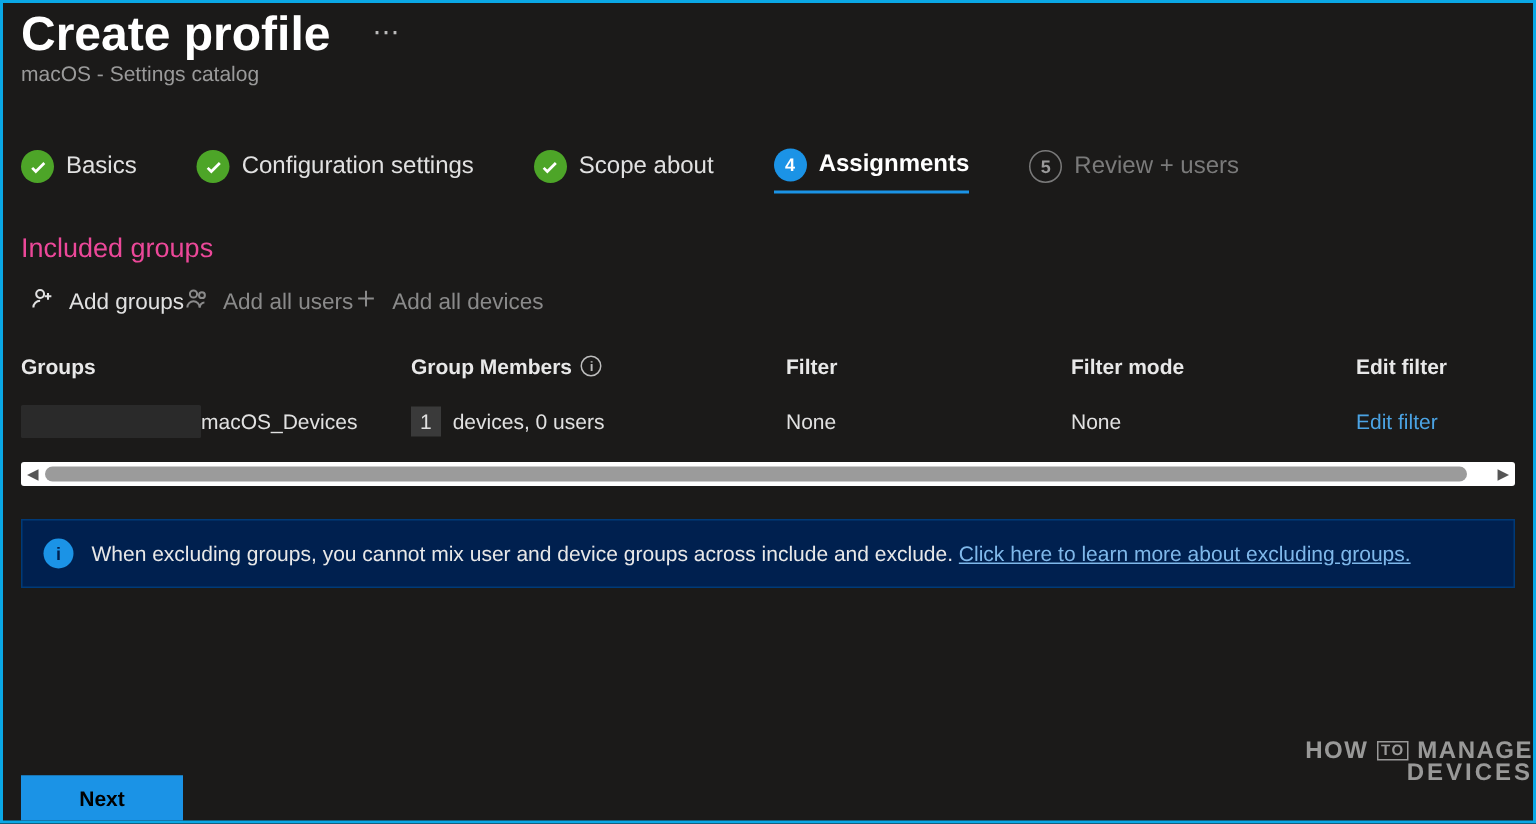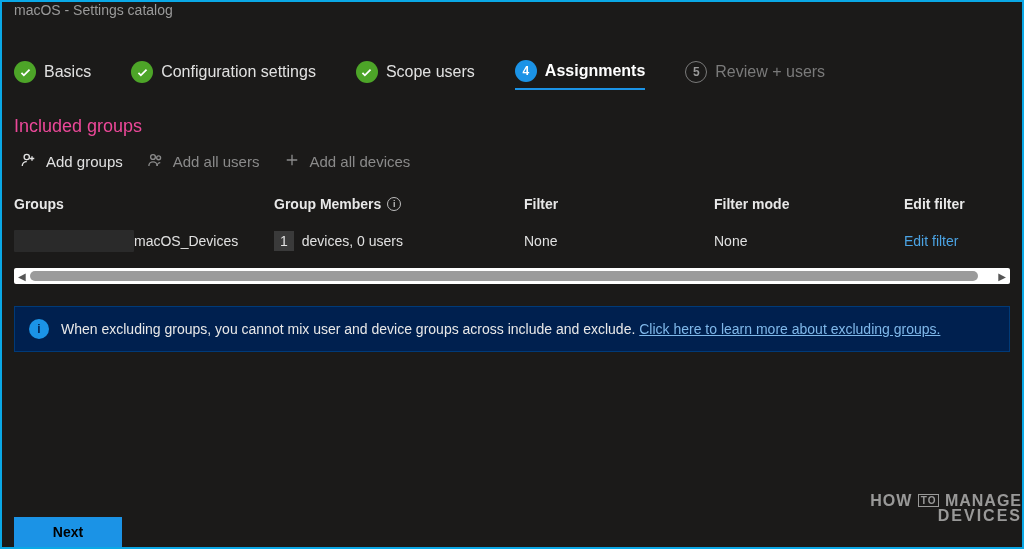--- a/index.html
+++ b/index.html
@@ -24,21 +24,21 @@
     width: 22px; height: 22px; border-radius: 50%;
     display: inline-flex; align-items: center; justify-content: center;
     font-size: 12px; font-weight: 600;
   }
   .badge-done { background: #4da528; color: #fff; }
   .badge-done svg { width: 13px; height: 13px; }
   .badge-active { background: #1b93e6; color: #fff; }
   .badge-pending { border: 1px solid #7a7a7a; color: #9a9a9a; background: transparent; }
 
   .section-head { font-size: 18px; color: #ec4899; margin-top: 26px; }
-  .actions-row { display: flex; align-items: center; gap: 24px; margin-top: 14px; padding-left: 6px; }
+  .actions-row { display: flex; align-items: center; margin-top: 14px; padding-left: 6px; }
   .action { display: flex; align-items: center; gap: 8px; font-size: 15px; cursor: pointer; }
   .action.enabled { color: #e1e1e1; }
   .action.disabled { color: #8a8a8a; }
   .action svg { width: 18px; height: 18px; flex-shrink: 0; }
 
   .table { margin-top: 22px; }
   .thead, .trow {
     display: grid;
     grid-template-columns: 260px 250px 190px 190px 110px;
     align-items: center;
@@ -106,20 +106,24 @@
   }
   .watermark .l1 { font-size: 16px; font-weight: 800; letter-spacing: 1px; }
   .watermark .l1 small { font-size: 10px; font-weight: 600; border: 1px solid #cfcfcf; padding: 0 2px; position: relative; top: -2px; }
   .watermark .l2 { font-size: 16px; font-weight: 800; letter-spacing: 2px; }
 </style>
 </head>
 <body>
 
 <div class="page">
 
+  <div class="title-row">
+    <div class="title">Create profile</div>
+    <div class="title-more">⋯</div>
+  </div>
   <div class="subtitle">macOS - Settings catalog</div>
 
   <div class="stepper">
     <div class="step">
       <span class="step-badge badge-done">
         <svg viewBox="0 0 16 16">
             <path d="M3 8.5l3 3 7-7" fill="none" stroke="#fff" stroke-width="2.2"></path>
           </svg>
       </span>
       <span>Basics</span>
@@ -131,21 +135,21 @@
           </svg>
       </span>
       <span>Configuration settings</span>
     </div>
     <div class="step">
       <span class="step-badge badge-done">
         <svg viewBox="0 0 16 16">
             <path d="M3 8.5l3 3 7-7" fill="none" stroke="#fff" stroke-width="2.2"></path>
           </svg>
       </span>
-      <span>Scope users</span>
+      <span>Scope about</span>
     </div>
     <div class="step active">
       <span class="step-badge badge-active">4</span>
       <span>Assignments</span>
     </div>
     <div class="step pending">
       <span class="step-badge badge-pending">5</span>
       <span>Review + users</span>
     </div>
   </div>

